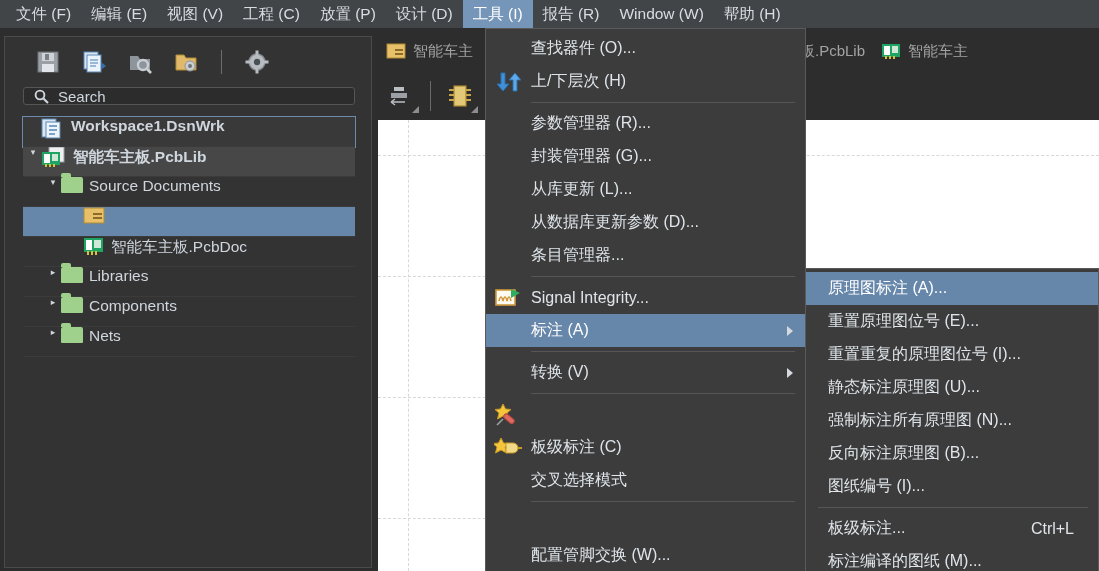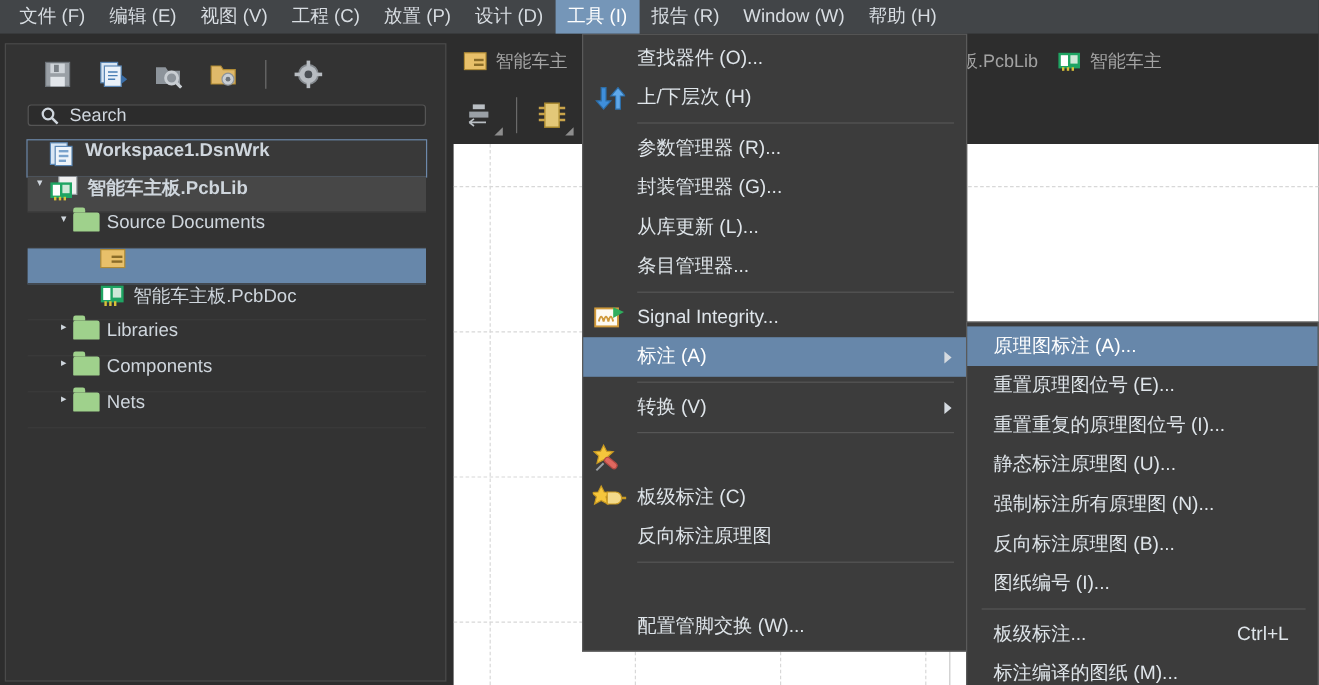--- a/index.html
+++ b/index.html
@@ -447,20 +447,24 @@
     <div class="mi">
       <span class="mi-icon"></span>
       <span>封装管理器 (G)...</span>
     </div>
     <div class="mi">
       <span class="mi-icon"></span>
       <span>从库更新 (L)...</span>
     </div>
     <div class="mi">
       <span class="mi-icon"></span>
+      <span>从数据库更新参数 (D)...</span>
+    </div>
+    <div class="mi">
+      <span class="mi-icon"></span>
       <span>条目管理器...</span>
     </div>
 
     <div class="mi-sep"></div>
 
     <div class="mi">
       <span class="mi-icon">
         <svg width="26" height="22">
           <rect x="1" y="3" width="19" height="15" fill="#fdfaf2" stroke="#d09a3c" stroke-width="1.6"></rect>
           <path d="M4 14 q2 -8 4 0 q2 -8 4 0 q2 -8 4 0" fill="none" stroke="#d09a3c" stroke-width="1.6"></path>
@@ -504,21 +508,21 @@
           <path d="M12 7 h7 a5 5 0 0 1 0 10 h-7 z" fill="#f2d98a" stroke="#c99a22"></path>
           <path d="M24 12 h4" stroke="#c99a22" stroke-width="2"></path>
         </svg>
       </span>
       <span>板级标注 (C)</span>
       <span class="shortcut"></span>
     </div>
 
     <div class="mi">
       <span class="mi-icon"></span>
-      <span>反向标注原理图</span>
+      <span>交叉选择模式</span>
     </div>
 
     <div class="mi-sep"></div>
 
     <div class="mi">
       <span class="mi-icon"></span>
       <span></span>
     </div>
     <div class="mi">
       <span class="mi-icon"></span>

